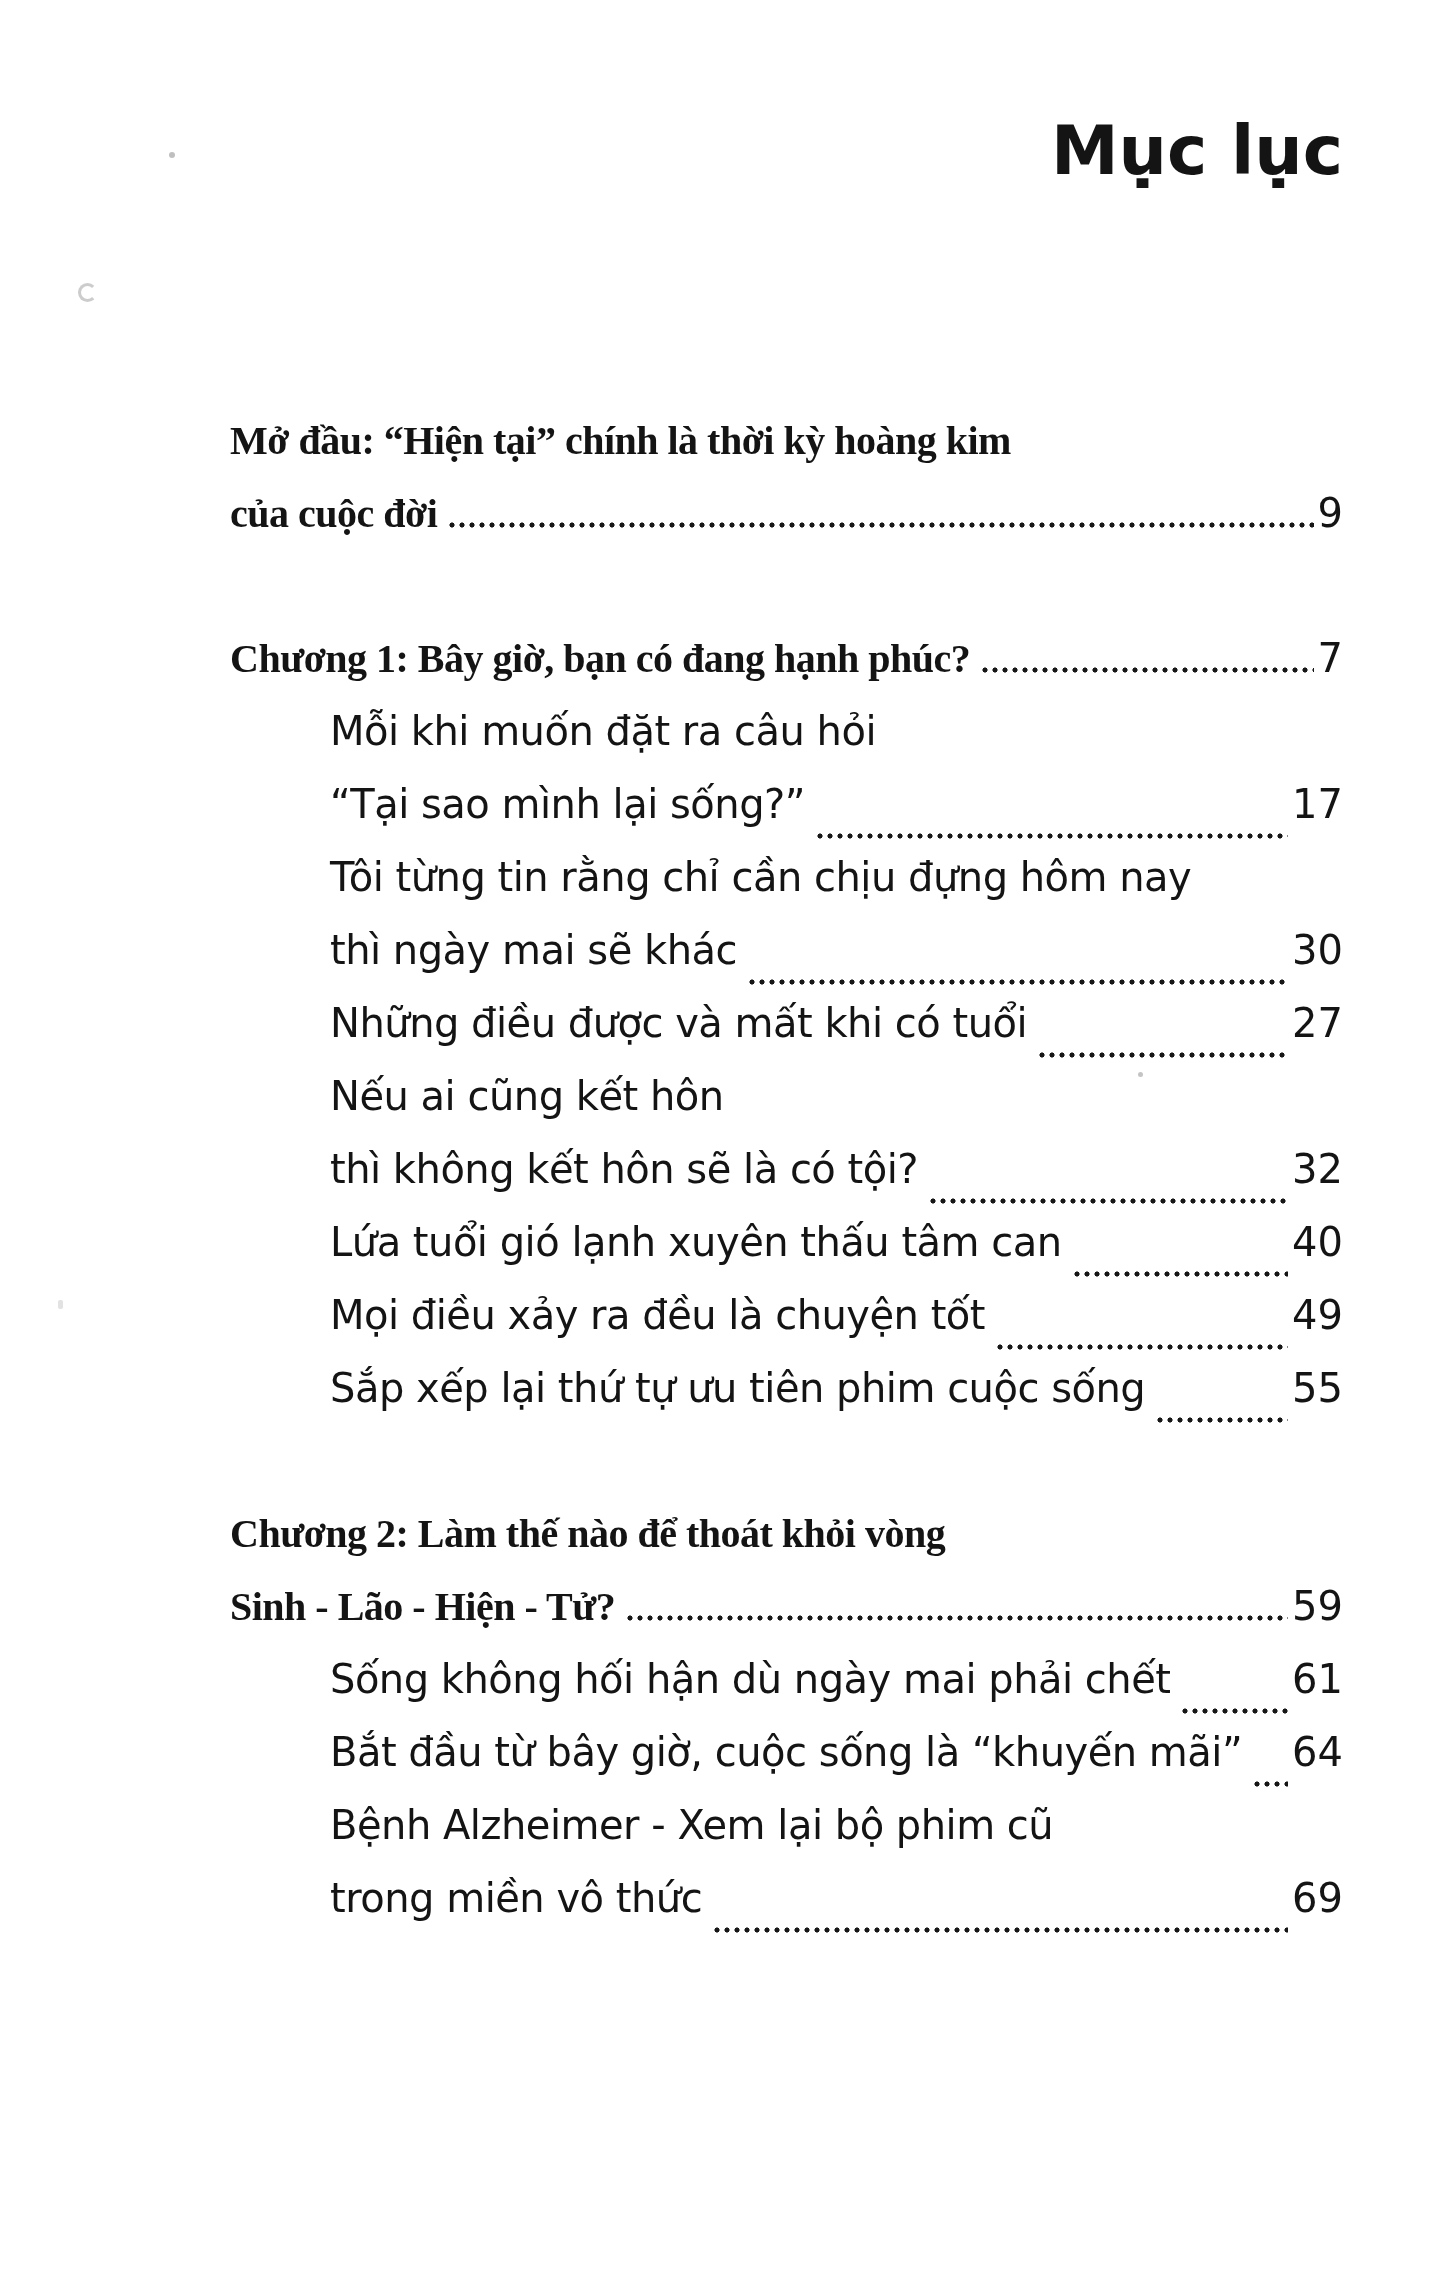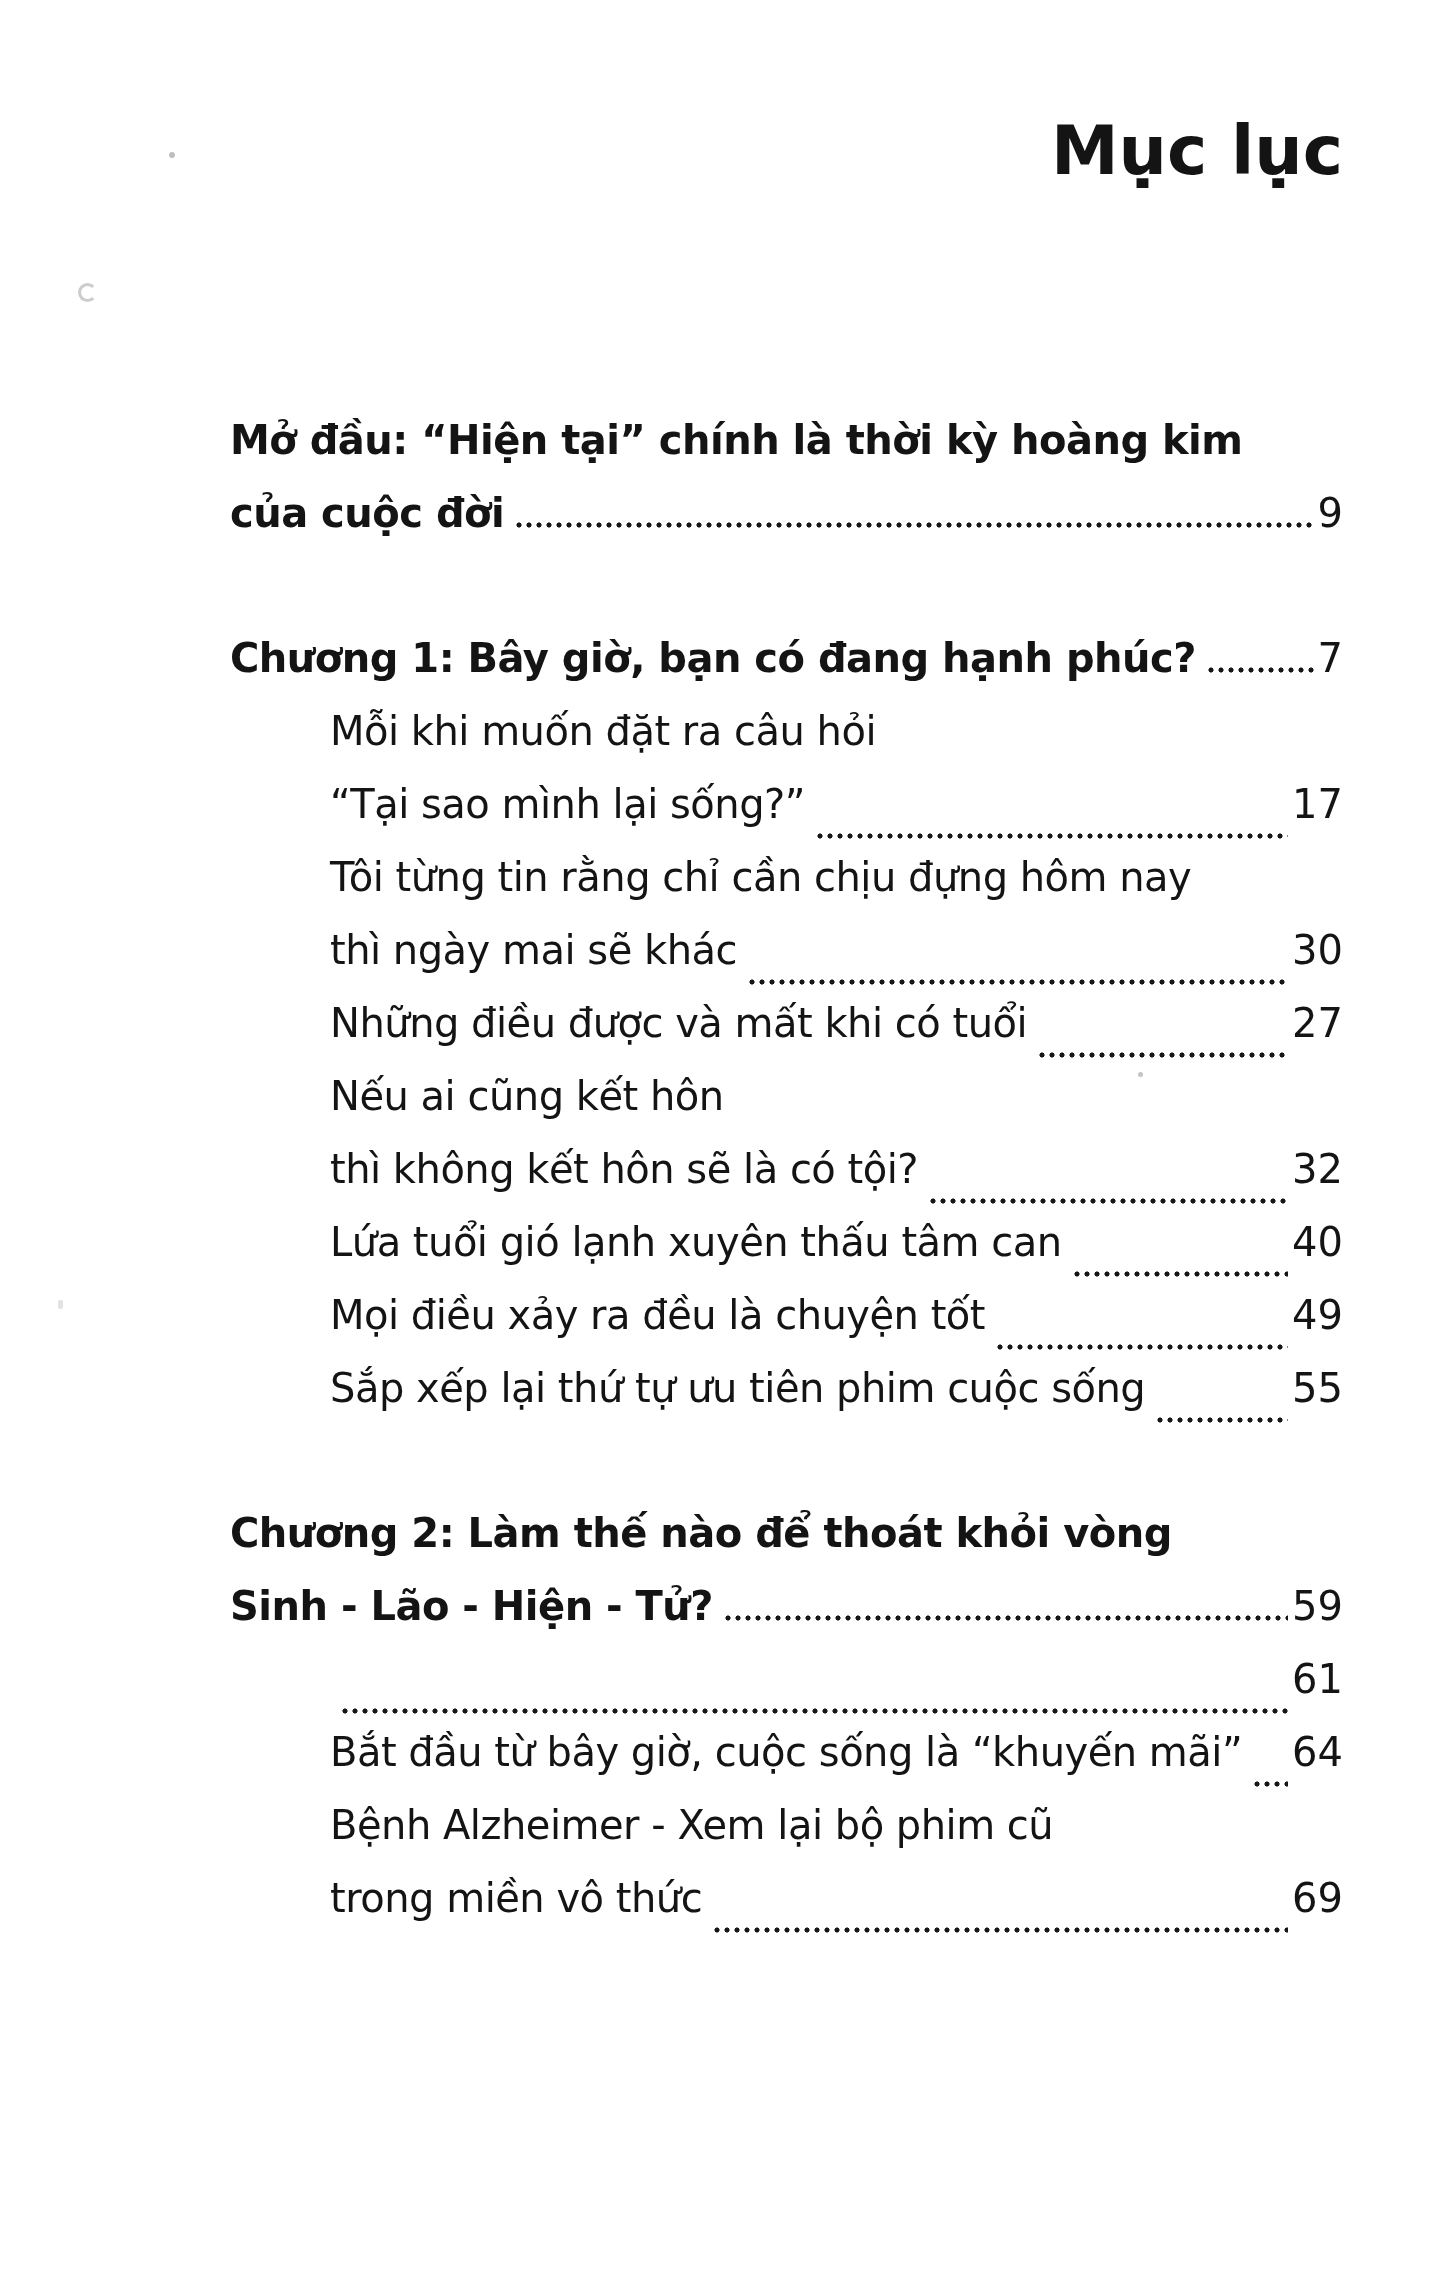--- a/index.html
+++ b/index.html
@@ -29,21 +29,21 @@
   .toc {
     margin-top: 205px;
   }
   .row {
     display: flex;
     align-items: flex-start;
     height: 73px;
     font-size: 40px;
     letter-spacing: -0.5px;
   }
-  .row.bold .txt { font-weight: 700; }
+  .row.bold .txt { font-weight: 700; font-family: Liberation Serif, serif; }
   .row.sub { padding-left: 100px; align-items: flex-end; }
   .row.gap { margin-top: 72px; }
   .txt {
     line-height: 73px;
     white-space: nowrap;
     flex: 0 0 auto;
   }
   .dots {
     flex: 1 1 auto;
     min-width: 12px;
@@ -149,20 +149,21 @@
       <div class="row chapter bold gap">
     <span class="txt">Chương 2: Làm thế nào để thoát khỏi vòng</span>
 
   </div>
       <div class="row chapter bold">
     <span class="txt">Sinh - Lão - Hiện - Tử?</span>
     <span class="dots"></span>
     <span class="pg">59</span>
   </div>
       <div class="row sub">
+    <span class="txt">Sống không hối hận dù ngày mai phải chết</span>
     <span class="dots"></span>
     <span class="pg">61</span>
   </div>
       <div class="row sub">
     <span class="txt">Bắt đầu từ bây giờ, cuộc sống là “khuyến mãi”</span>
     <span class="dots"></span>
     <span class="pg">64</span>
   </div>
       <div class="row sub">
     <span class="txt">Bệnh Alzheimer - Xem lại bộ phim cũ</span>

